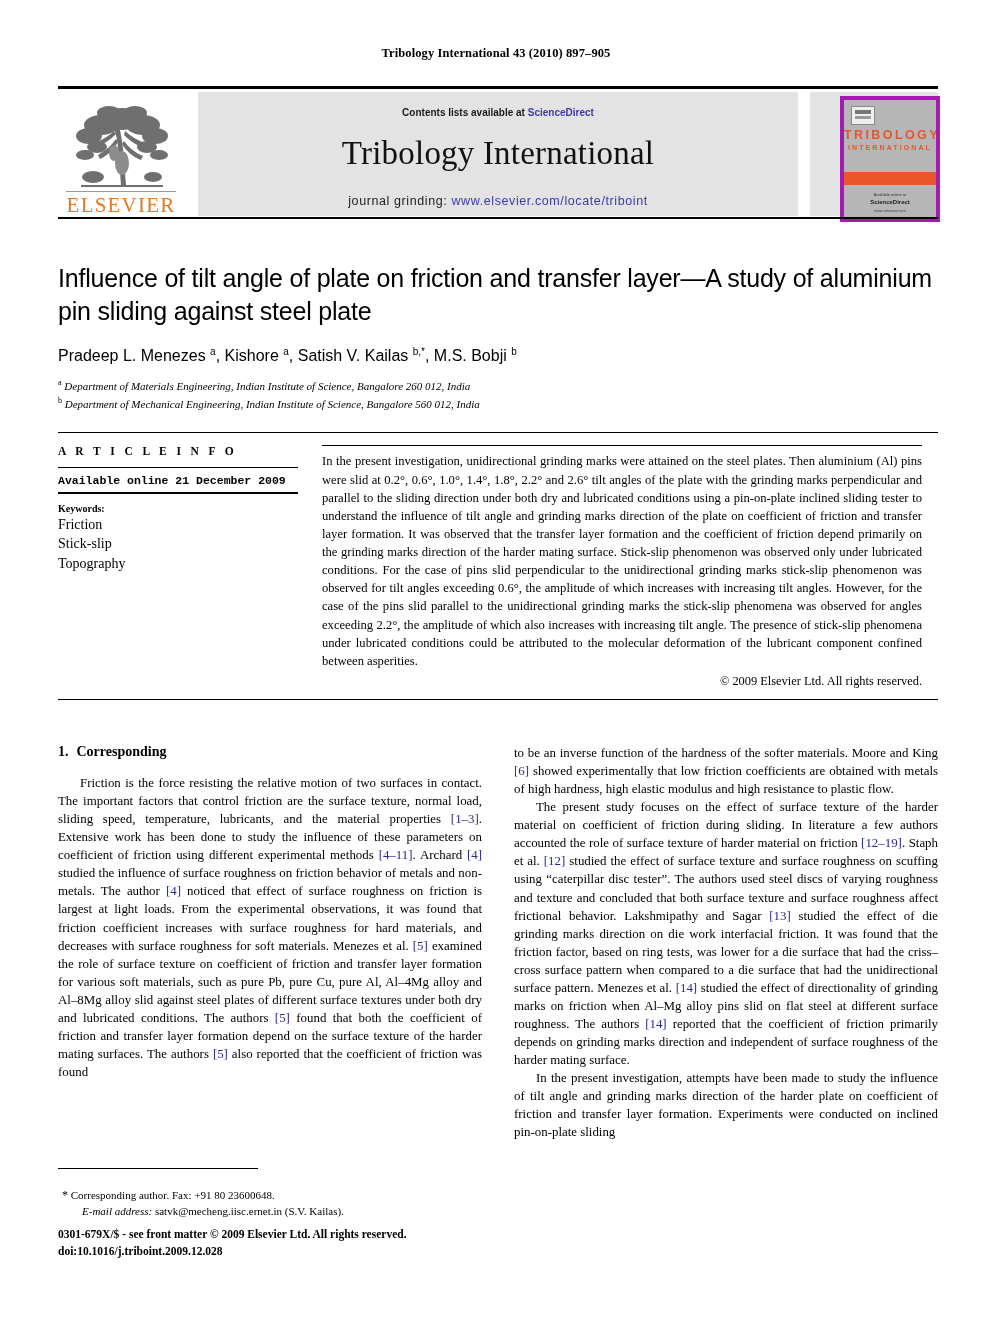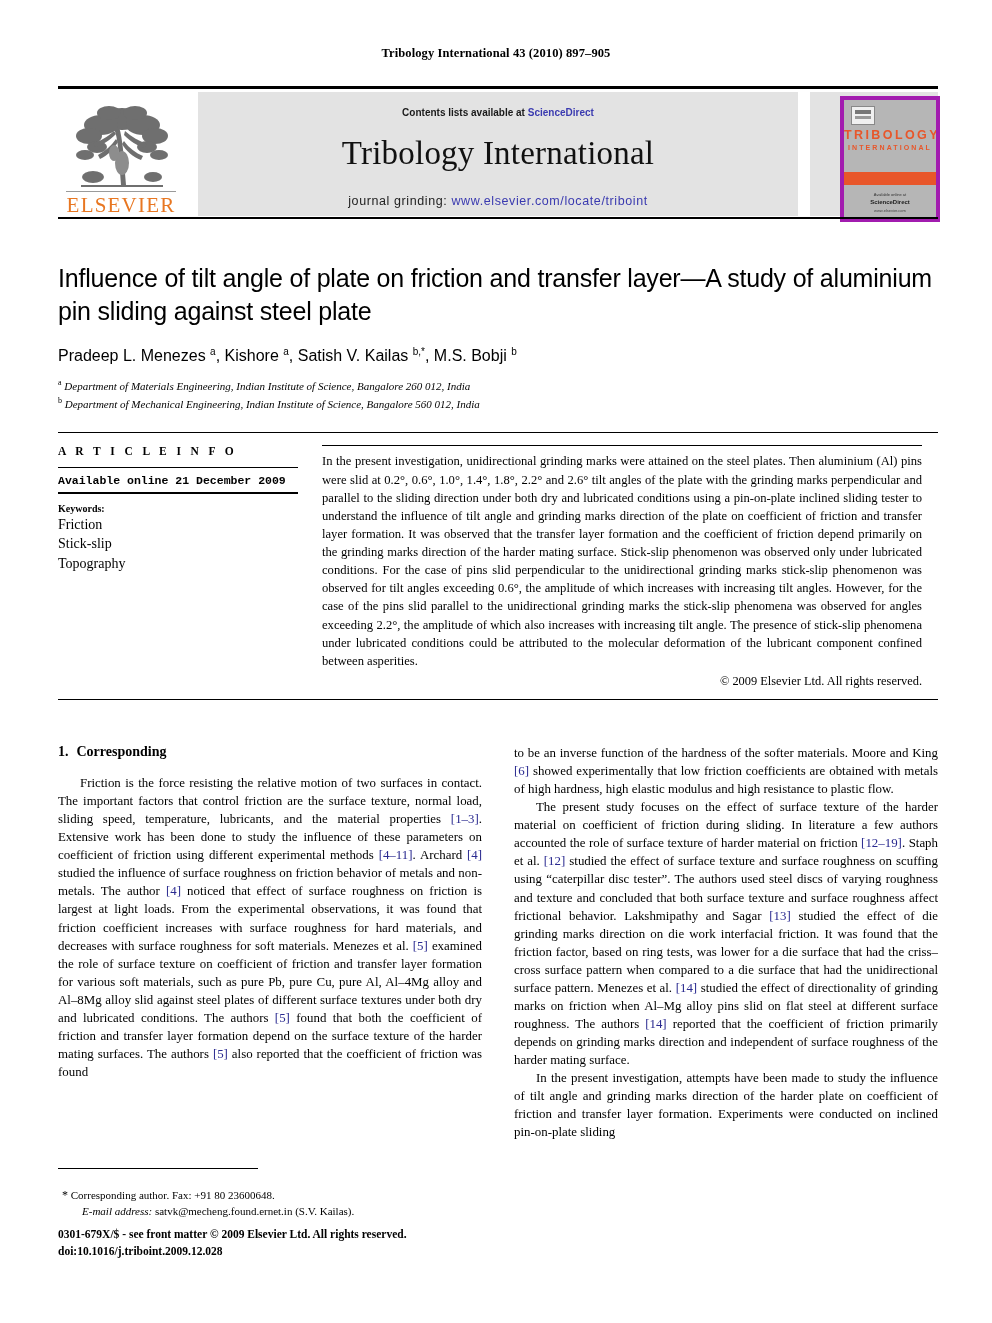--- a/index.html
+++ b/index.html
@@ -519,21 +519,21 @@
   </div>
 
   <div class="footnote-rule"></div>
   <div class="footnotes">
     <div class="fn-line">
       <span class="star">*</span>
       <span>Corresponding author. Fax: +91 80 23600648.</span>
     </div>
     <div class="fn-email">
       <i>E-mail address:</i>
-      <span>satvk@mecheng.found.ernet.in (S.V. Kailas).</span>
+      <span>satvk@mecheng.iisc.ernet.in (S.V. Kailas).</span>
     </div>
   </div>
 
   <div class="imprint">
     <div>0301-679X/$ - see front matter © 2009 Elsevier Ltd. All rights reserved.</div>
     <div>doi:10.1016/j.triboint.2009.12.028</div>
   </div>
 
 </div>
 

